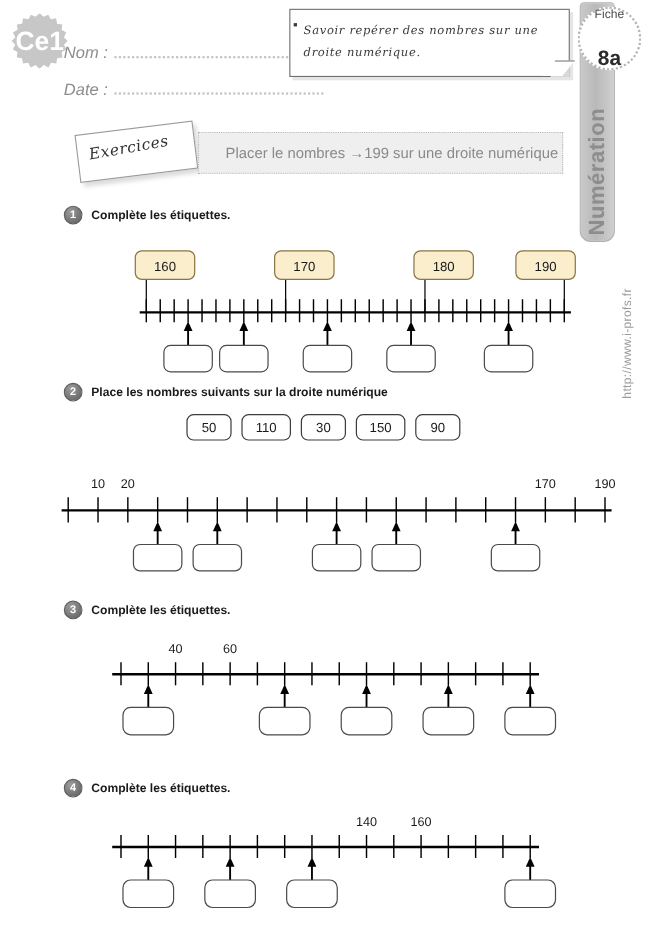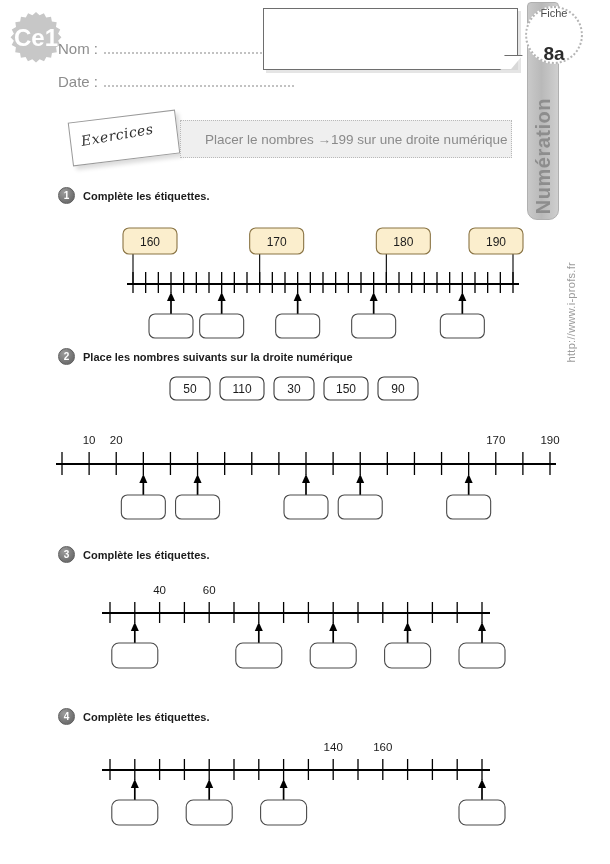--- a/index.html
+++ b/index.html
@@ -74,21 +74,21 @@
     );
   }
   .ce1-badge .lbl {
     position:absolute; inset:0;
     display:flex; align-items:center; justify-content:center;
     color:#ffffff; font-size:24px; font-weight:bold;
     padding-bottom:3px;
   }
 
   .field { position:absolute; display:flex; align-items:baseline; }
-  .field .flabel { font-size:15px; color:#8d8d8d; }
+  .field .flabel { font-size:15px; color:#8d8d8d;font-style:italic; }
   .field .dots {
     width:190px; border-bottom:2px dotted #c2c2c2;
     margin-left:6px; height:1px;
   }
   #field-nom  { left:58px; top:40px; }
   #field-date { left:58px; top:73px; }
 
   
   .note-card {
     position:absolute; left:263px; top:8px;
@@ -209,20 +209,24 @@
   <div class="field" id="field-nom">
     <span class="flabel">Nom :</span>
     <span class="dots"></span>
   </div>
   <div class="field" id="field-date">
     <span class="flabel">Date :</span>
     <span class="dots"></span>
   </div>
 
   <div class="note-card">
+    <div class="note-text">
+      <span class="bullet"></span>
+      <span>Savoir repérer des nombres sur une droite numérique.</span>
+    </div>
     <div class="fold"></div>
     <div class="fold2"></div>
   </div>
 
   <div class="exo-stamp">
     <span>Exercices</span>
   </div>
   <div class="exo-banner">
     <span>Placer le nombres →199 sur une droite numérique</span>
   </div>

